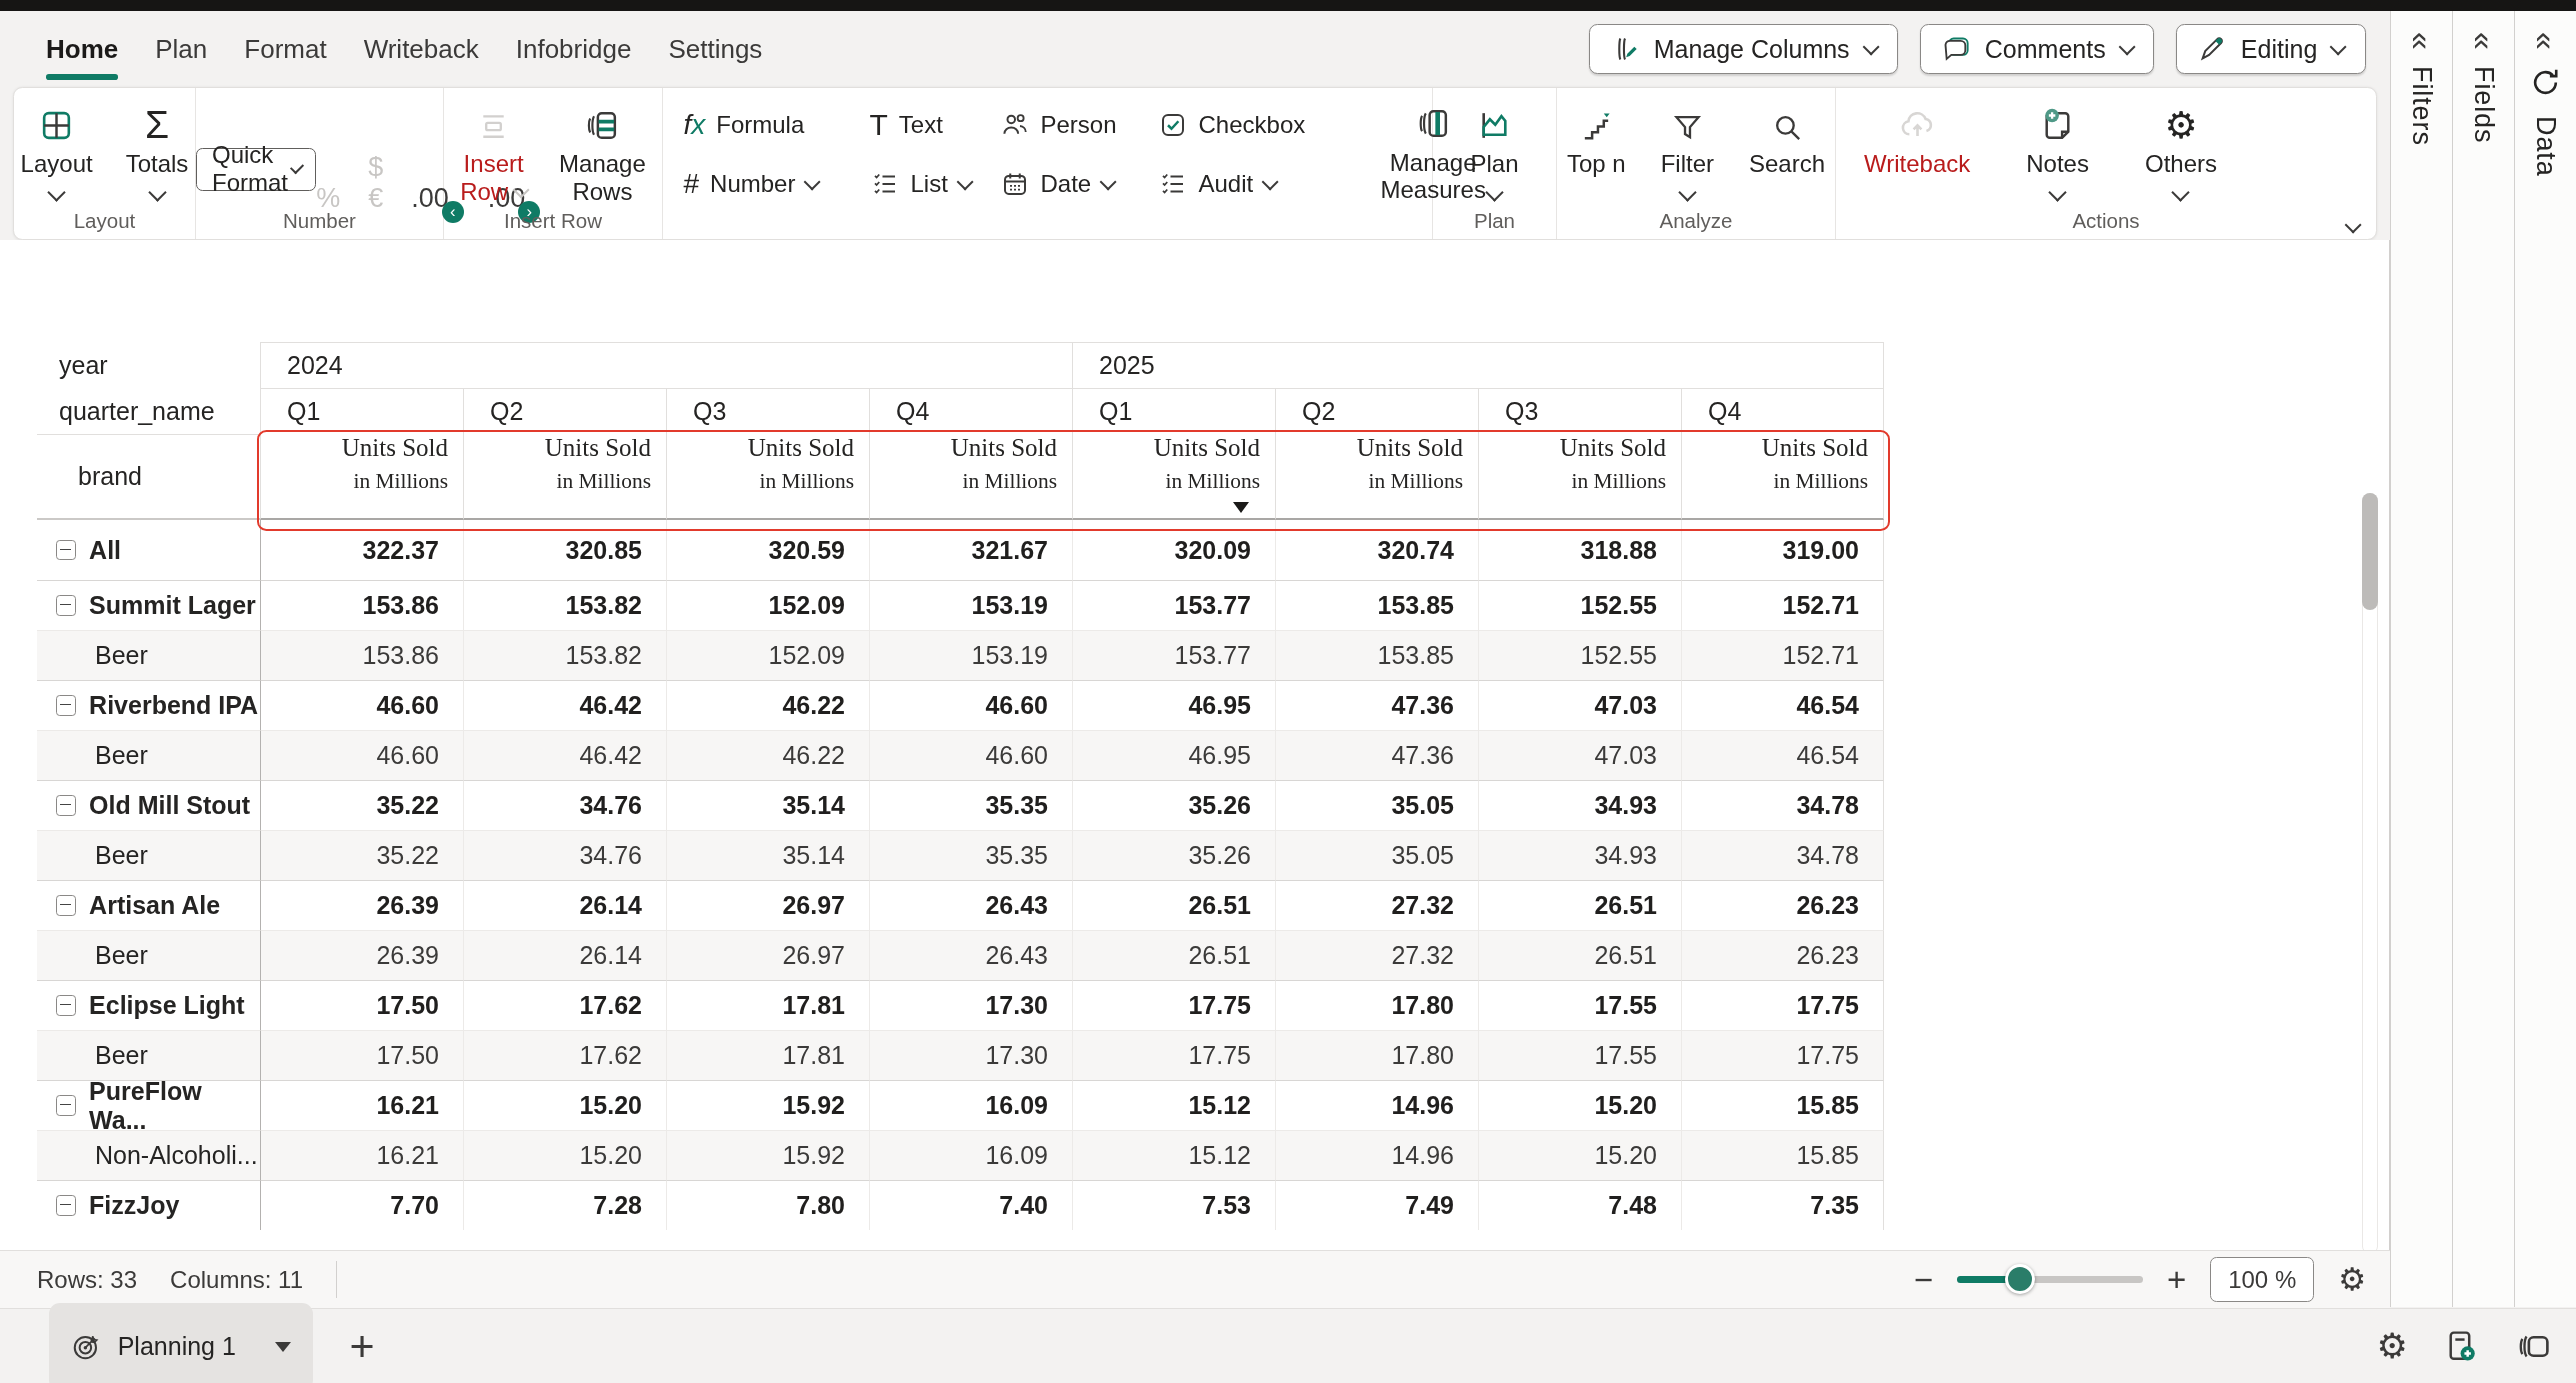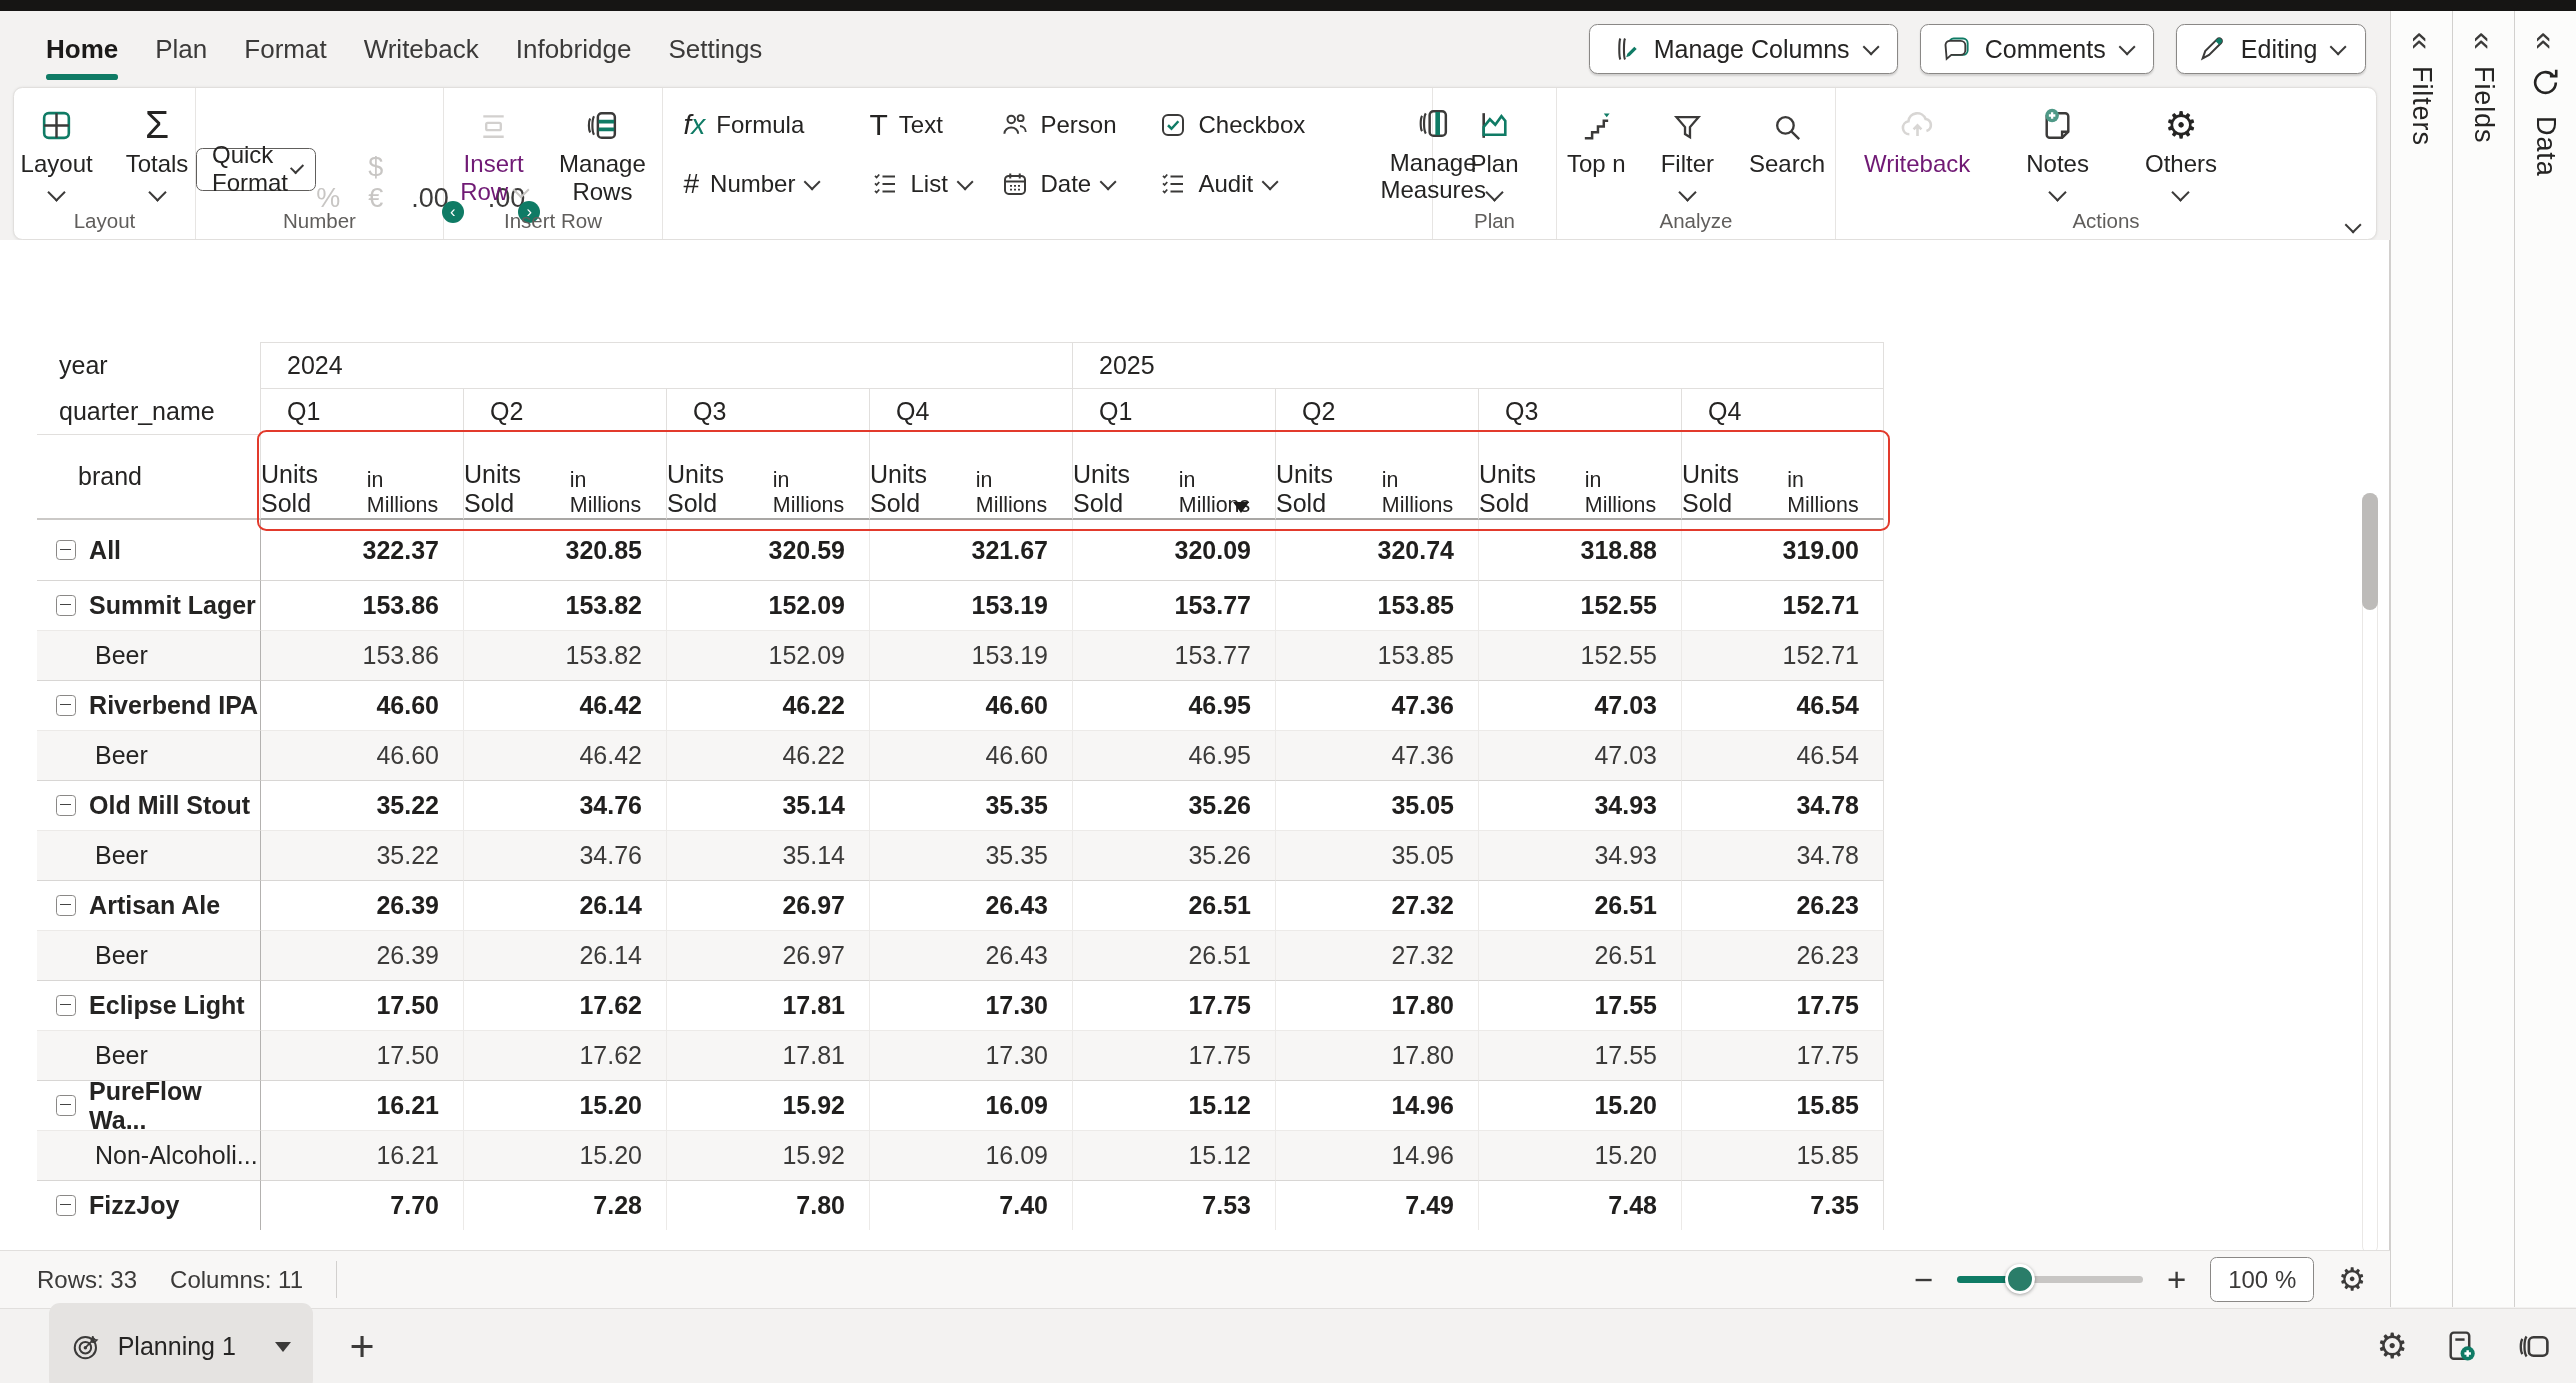--- a/index.html
+++ b/index.html
@@ -20,21 +20,21 @@
   .cv{display:inline-block;width:10.2px;height:10.2px;border-right:2.2px solid #3b3a39;border-bottom:2.2px solid #3b3a39;transform:rotate(45deg);margin-bottom:3.7px;}
   .cvd{width:11px;height:11px;border-right:2.4px solid #3b3a39;border-bottom:2.4px solid #3b3a39;transform:rotate(45deg);margin-top:0.9px;}
 
   
   #ribbon{position:absolute;left:13px;top:87px;width:2364px;height:153px;background:#fff;border:0.9px solid #e1dfdd;border-radius:9.3px;box-shadow:0 0.9px 2.8px rgba(0,0,0,.07);display:flex;box-sizing:border-box;}
   .rgroup{position:relative;border-right:0.9px solid #e7e5e3;box-sizing:border-box;height:100%;}
   .rgroup.last{border-right:none;}
   .glabel{position:absolute;bottom:5.6px;left:0;right:0;text-align:center;font-size:20.5px;color:#605e5c;}
   .rbtn{display:flex;flex-direction:column;align-items:center;gap:6.5px;font-size:24px;color:#252423;cursor:pointer;}
   .rbtn .ic{height:39px;display:flex;align-items:flex-end;}
-  .rbtn.dis{color:#701a75;cursor:default;}
+  .rbtn.dis{color:#b91c1c;cursor:default;}
   .two{text-align:center;line-height:1.15;}
   .sbtn{display:flex;align-items:center;gap:11px;font-size:24px;color:#252423;cursor:pointer;white-space:nowrap;}
   .glyph{font-size:33px;line-height:1;}
   .fx i{font-style:italic;font-size:28px;}
   .fx .x{color:#0f7b65;font-style:italic;}
   #ribbon-collapse{position:absolute;right:16.7px;bottom:3.7px;cursor:pointer;}
 
   
   .qf{display:flex;align-items:center;justify-content:space-between;border:0.9px solid #605e5c;border-radius:6.5px;height:43px;width:221px;padding:0 15px;font-size:24px;box-sizing:border-box;cursor:pointer;background:#fff;}
   .numrow{display:flex;align-items:flex-end;gap:28px;margin-top:28px;}
@@ -48,21 +48,21 @@
   
   #content{position:absolute;left:0;top:240px;width:2390px;height:1010px;background:#fff;}
   #view-title{position:absolute;left:49px;top:33px;font-size:26px;color:#252423;}
 
   
   #pivot{position:absolute;left:37px;top:102px;display:grid;grid-template-columns:223px repeat(8,203px);}
   .cell{box-sizing:border-box;font-size:25px;color:#252423;display:flex;align-items:center;background:#fff;}
   .r50{height:46px}.r92{height:86px}.r64{height:60px}.r54{height:50px}
   .lab{padding-left:22px;}
   .hYear,.hQ{border-top:0.9px solid #e1dfdd;border-left:0.9px solid #e1dfdd;padding-left:26px;cursor:pointer;}
-  .hM{border-left:0.9px solid #e1dfdd;border-bottom:2.8px solid #a9a7a5;flex-direction:row;align-items:flex-end;justify-content:center;gap:7.4px;padding-right:15px;cursor:pointer;}
+  .hM{border-left:0.9px solid #e1dfdd;border-bottom:2.8px solid #a9a7a5;flex-direction:column;align-items:flex-end;gap:7.4px;padding-right:15px;cursor:pointer;font-family:Liberation Serif, serif;}
   .hM .l1{font-size:25px;}
   .hM .l2{font-size:21.4px;}
   .bLab{border-top:0.9px solid #e1dfdd;border-bottom:2.8px solid #cbc9c7;padding-left:41px;}
   .lastR{border-right:0.9px solid #e1dfdd;}
   .firstD{border-left:0.9px solid #b3b1af !important;}
   .v{justify-content:flex-end;padding-right:24px;border-left:0.9px solid #eceae8;font-weight:600;color:#201f1e;cursor:cell;}
   .v.childbg{font-weight:400;color:#3b3a39;}
   .childbg{background:#f7f6f5;}
   .gsep{border-top:0.9px solid #d8d6d4;}
   .csep{border-top:0.9px solid #eceae8;}

